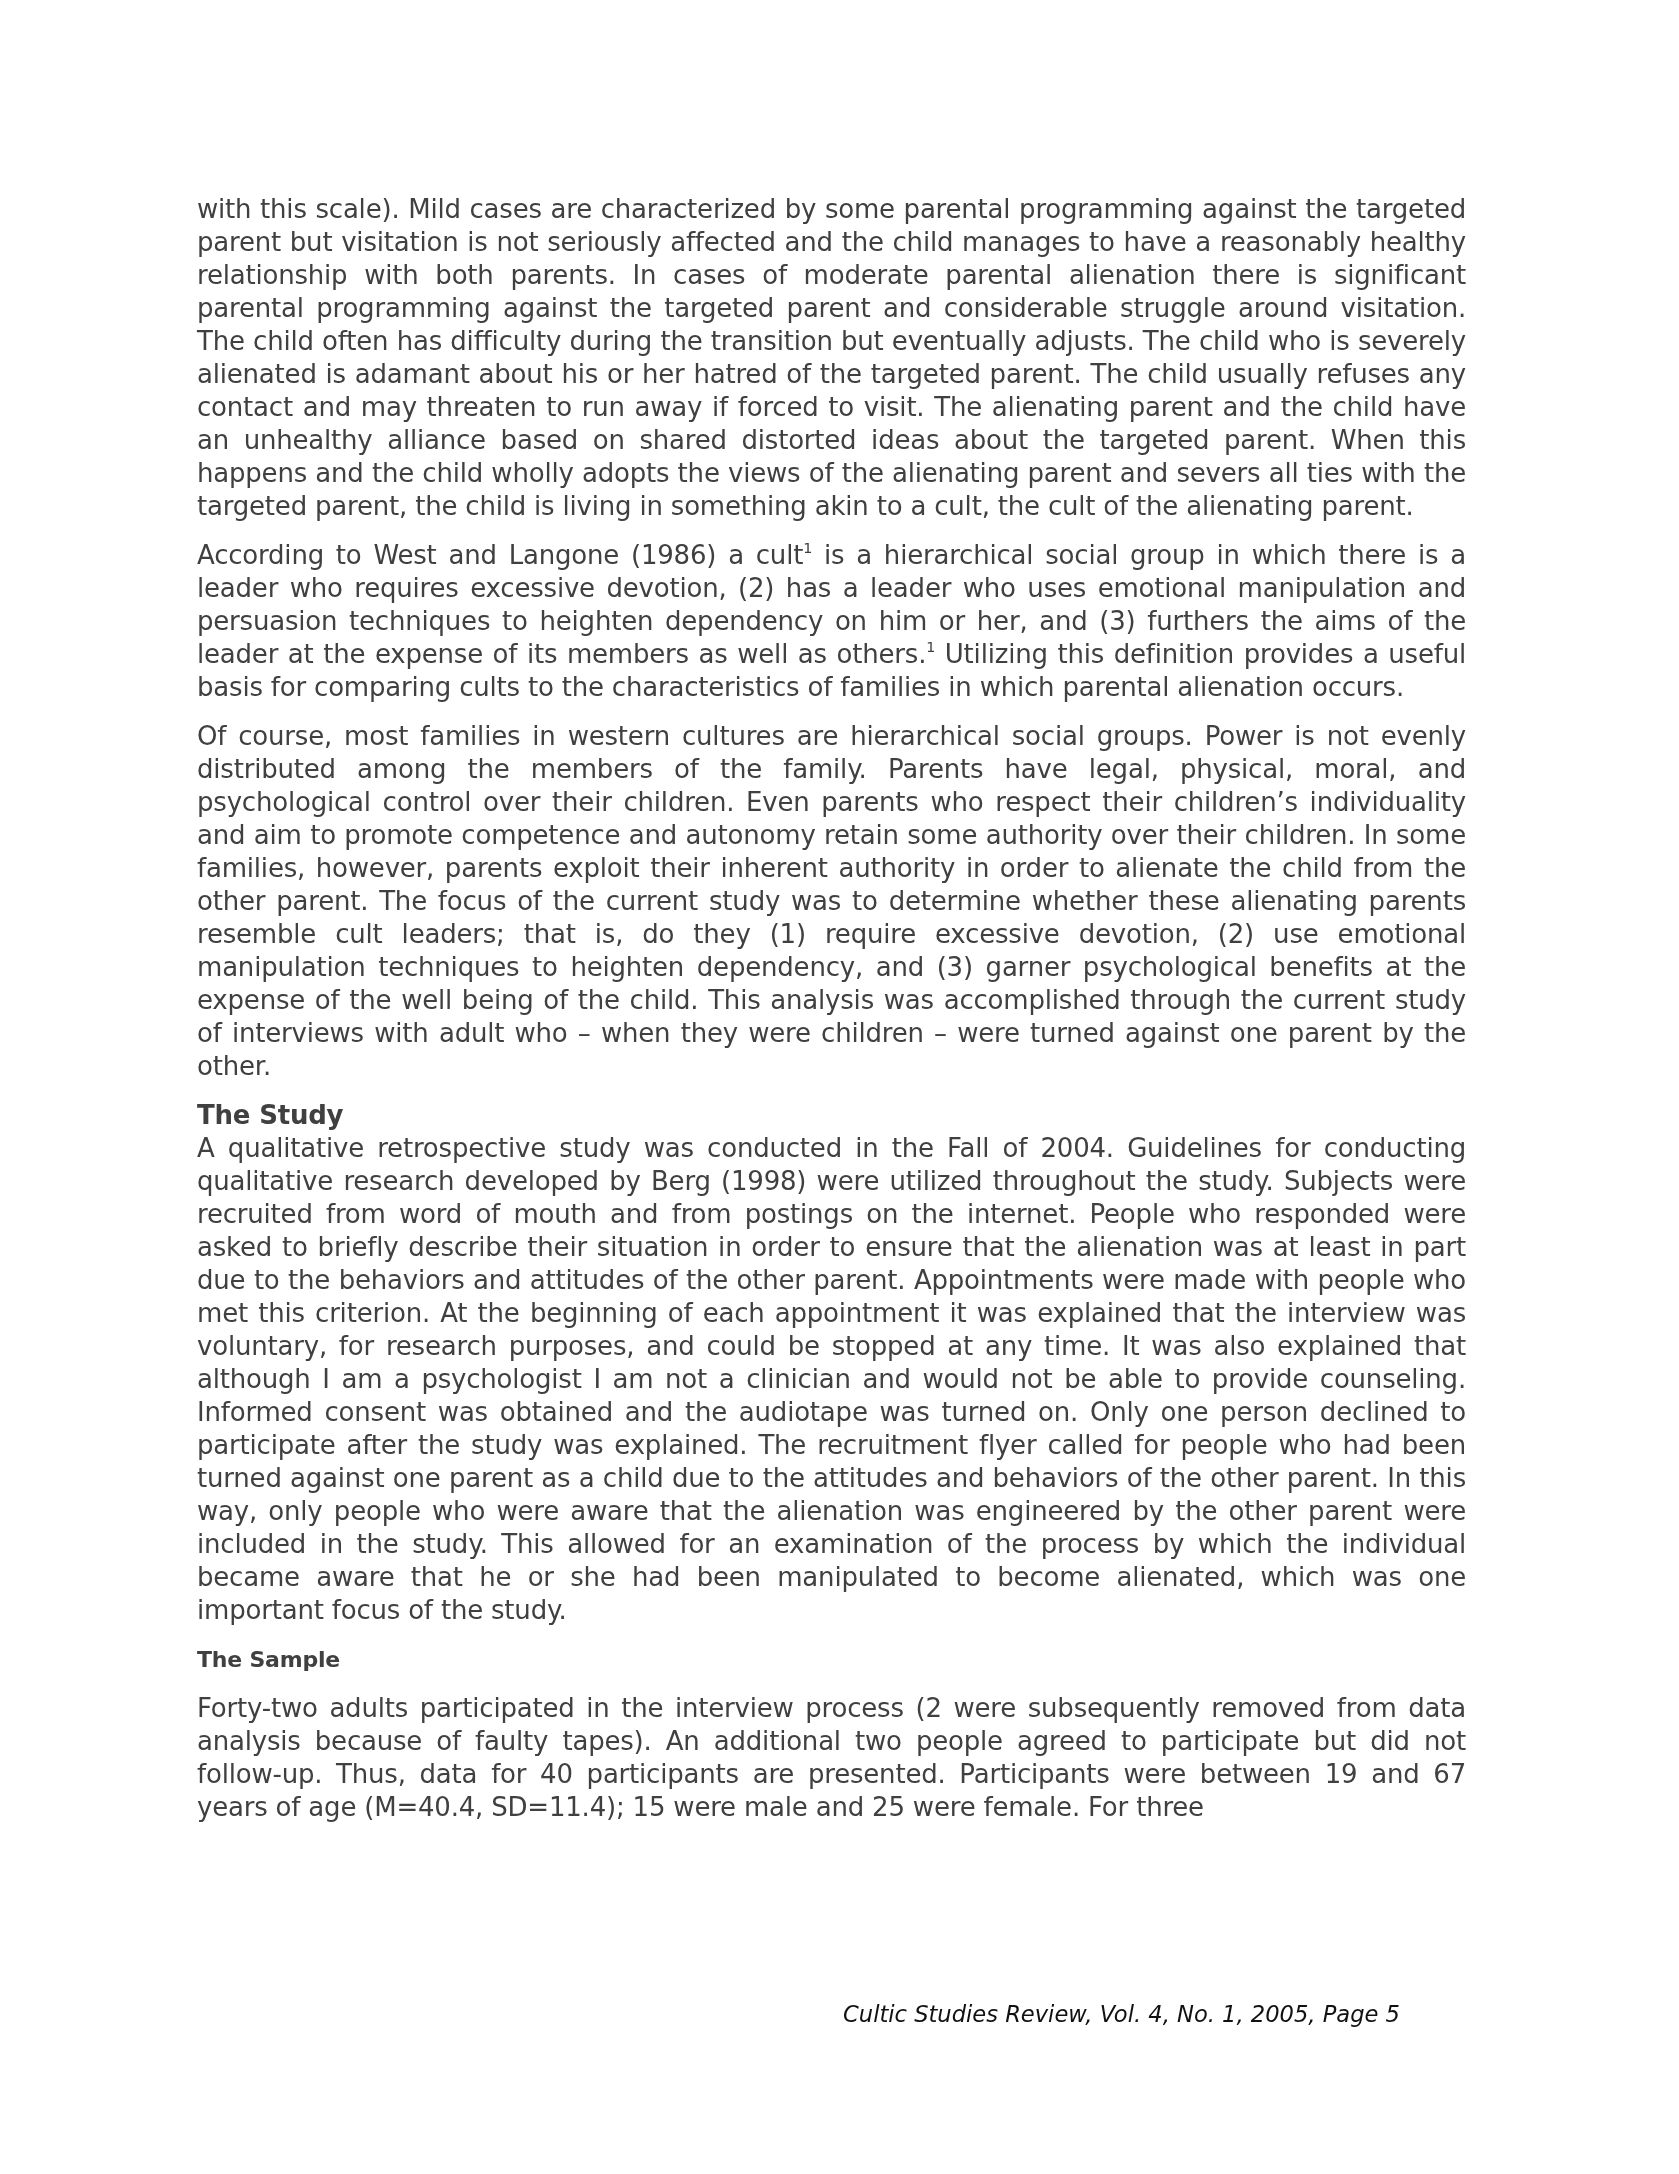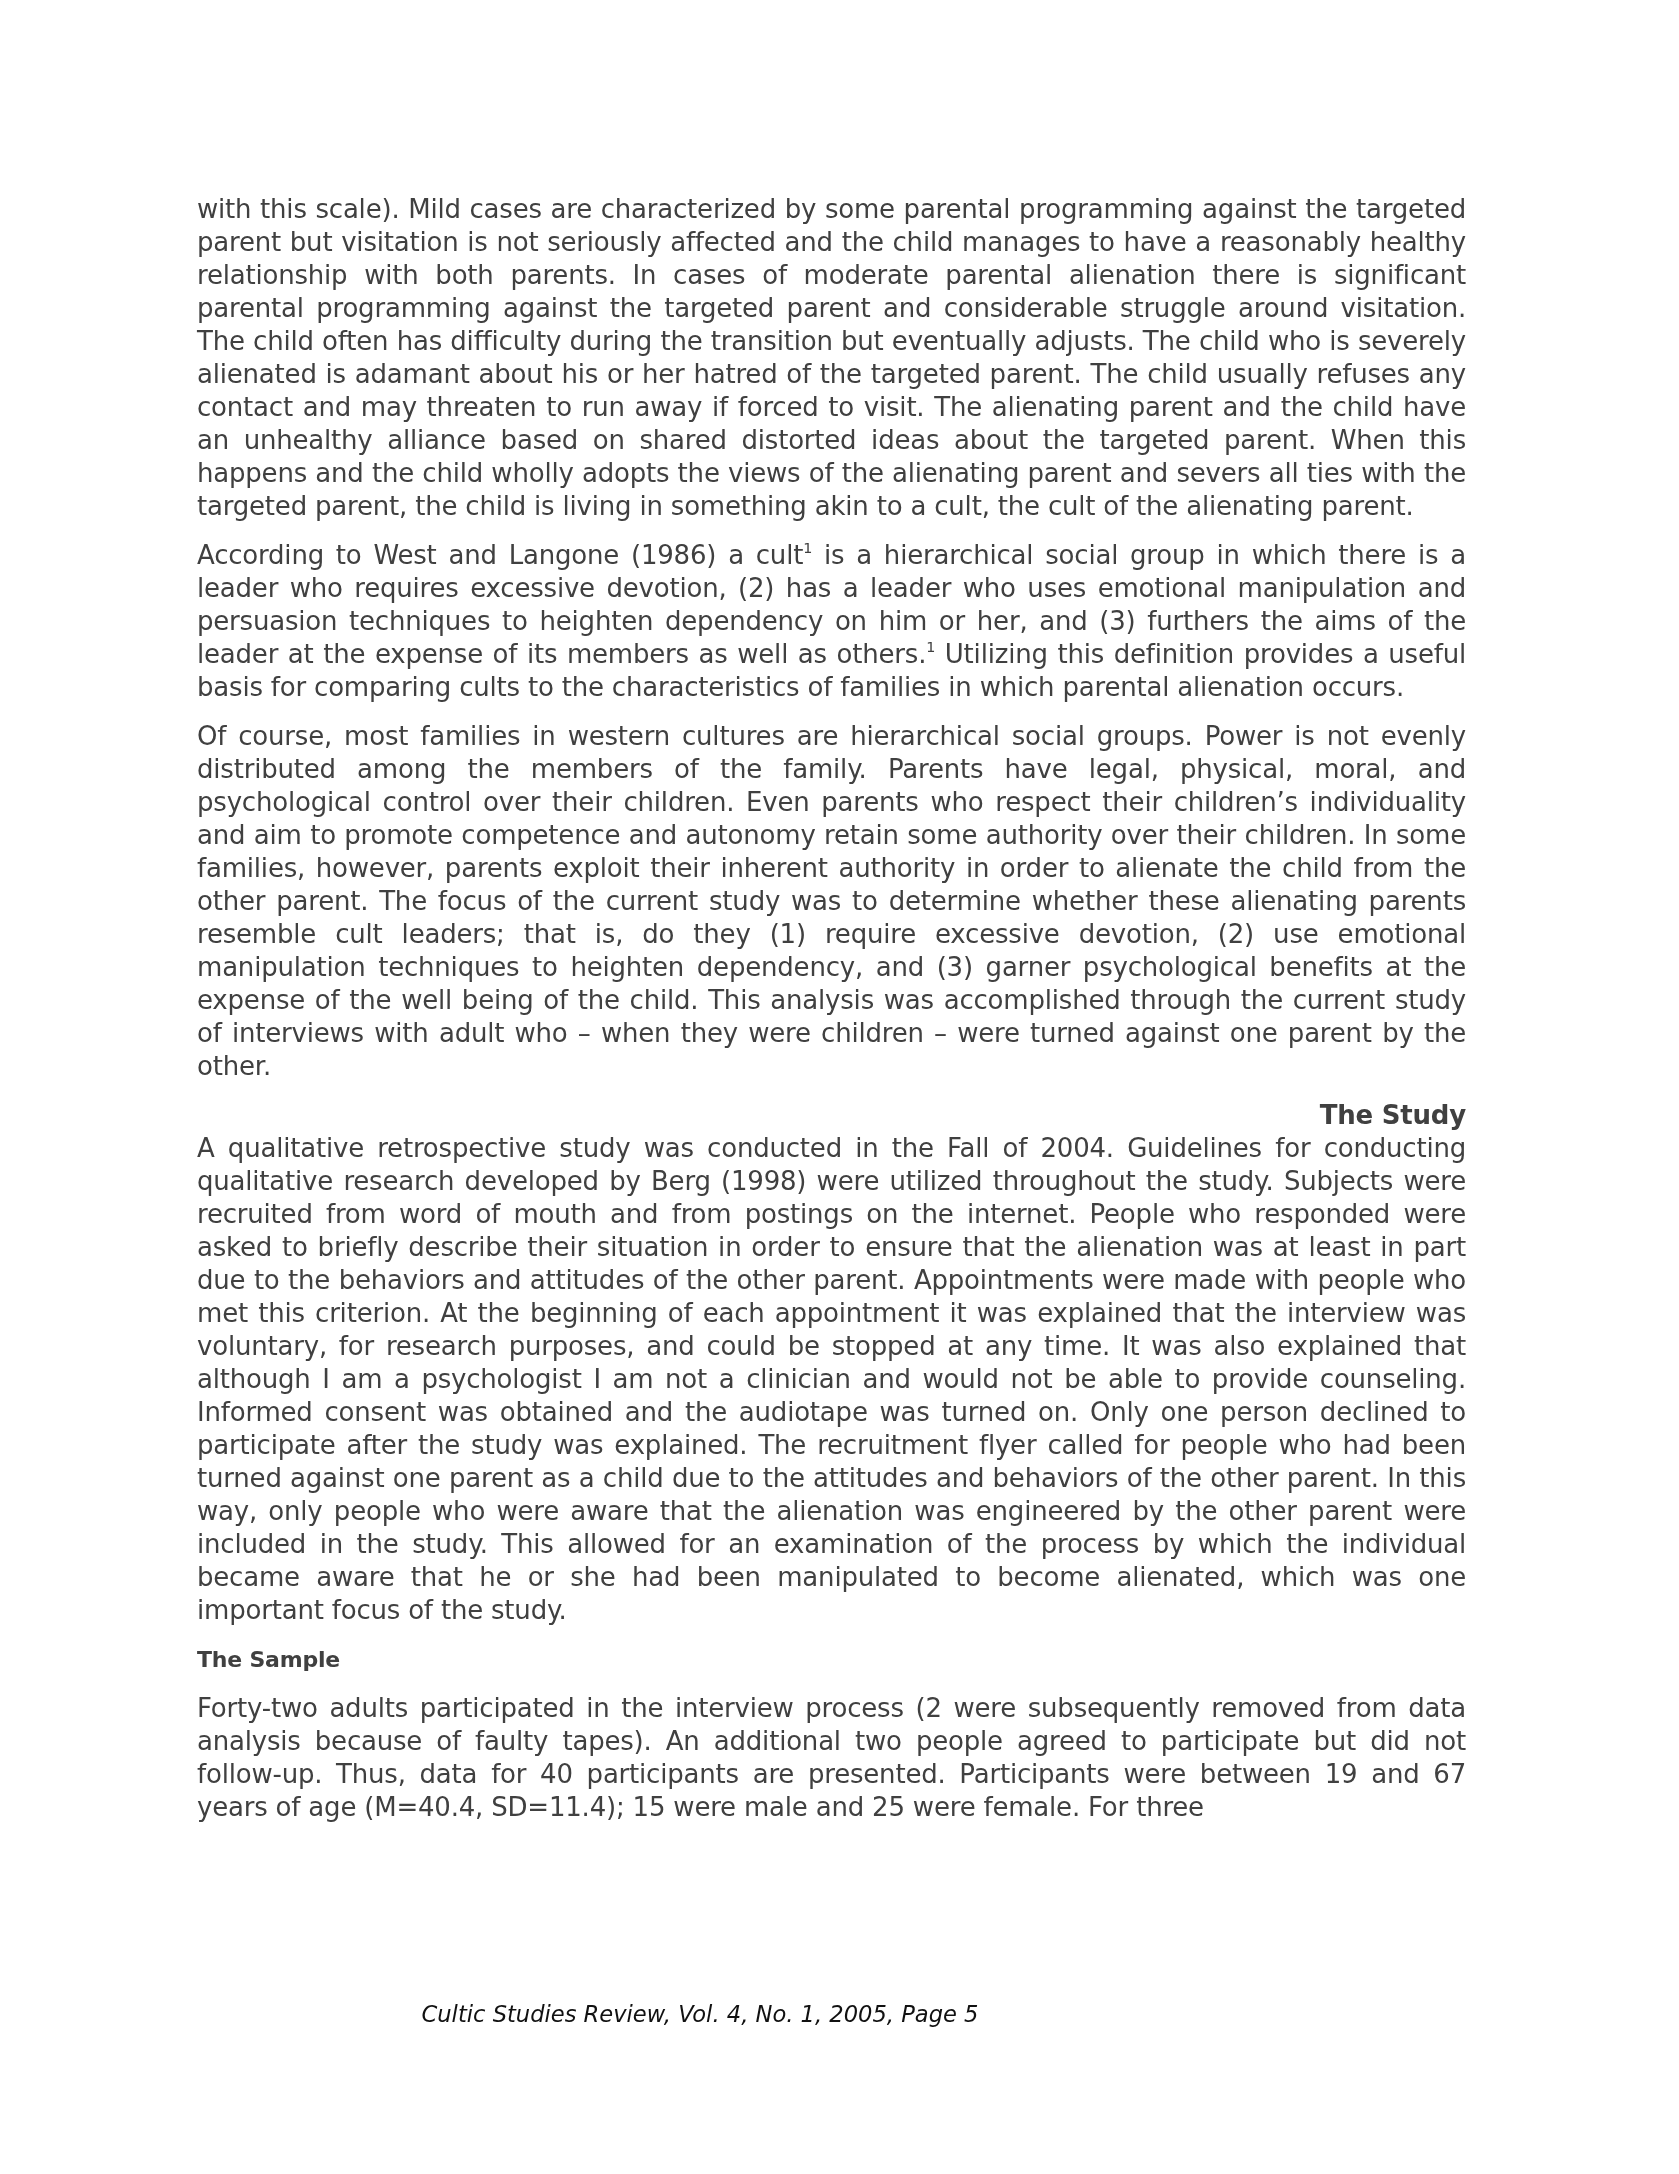--- a/index.html
+++ b/index.html
@@ -3,25 +3,25 @@
 <meta charset="utf-8">
 <style>
   html, body { margin: 0; padding: 0; background: #ffffff; }
   body { width: 1680px; height: 2174px; position: relative; overflow: hidden; }
   .page {
     position: absolute; left: 197px; top: 193px; width: 1269px;
     font-family: "DejaVu Sans", sans-serif; font-size: 26px; line-height: 33px;
     color: #404040; letter-spacing: -0.2px;
   }
   .para { margin: 0 0 16px 0; text-align: justify; }
-  .heading-center { font-weight: bold; text-align: right; margin: 0 0 0 0; }
+  .heading-center { font-weight: bold; text-align: left; margin: 0 0 0 0; }
   .heading-left { font-weight: bold; margin: 0 0 16px 0; }
   sup { font-size: 0.55em; line-height: 0; vertical-align: super; position: relative; top: -0.1em; }
   .footer {
-    position: absolute; left: 0; width: 1400px; top: 2001px; text-align: center;
+    position: absolute; left: 0; width: 1400px; top: 2001px; text-align: right;
     font-family: "DejaVu Sans", sans-serif; font-style: italic; font-size: 22.6px; color: #111111;
   }
 </style>
 </head>
 <body>
 
 <div class="page">
   <p class="para">with this scale). Mild cases are characterized by some parental programming against the targeted parent but visitation is not seriously affected and the child manages to have a reasonably healthy relationship with both parents. In cases of moderate parental alienation there is significant parental programming against the targeted parent and considerable struggle around visitation. The child often has difficulty during the transition but eventually adjusts. The child who is severely alienated is adamant about his or her hatred of the targeted parent. The child usually refuses any contact and may threaten to run away if forced to visit. The alienating parent and the child have an unhealthy alliance based on shared distorted ideas about the targeted parent. When this happens and the child wholly adopts the views of the alienating parent and severs all ties with the targeted parent, the child is living in something akin to a cult, the cult of the alienating parent.</p>
   <p class="para"><span>According to West and Langone (1986) a cult</span><sup>1</sup><span> is a hierarchical social group in which there is a leader who requires excessive devotion, (2) has a leader who uses emotional manipulation and persuasion techniques to heighten dependency on him or her, and (3) furthers the aims of the leader at the expense of its members as well as others.</span><sup>1</sup><span> Utilizing this definition provides a useful basis for comparing cults to the characteristics of families in which parental alienation occurs.</span></p>
   <p class="para">Of course, most families in western cultures are hierarchical social groups. Power is not evenly distributed among the members of the family. Parents have legal, physical, moral, and psychological control over their children. Even parents who respect their children’s individuality and aim to promote competence and autonomy retain some authority over their children. In some families, however, parents exploit their inherent authority in order to alienate the child from the other parent. The focus of the current study was to determine whether these alienating parents resemble cult leaders; that is, do they (1) require excessive devotion, (2) use emotional manipulation techniques to heighten dependency, and (3) garner psychological benefits at the expense of the well being of the child. This analysis was accomplished through the current study of interviews with adult who – when they were children – were turned against one parent by the other.</p>

